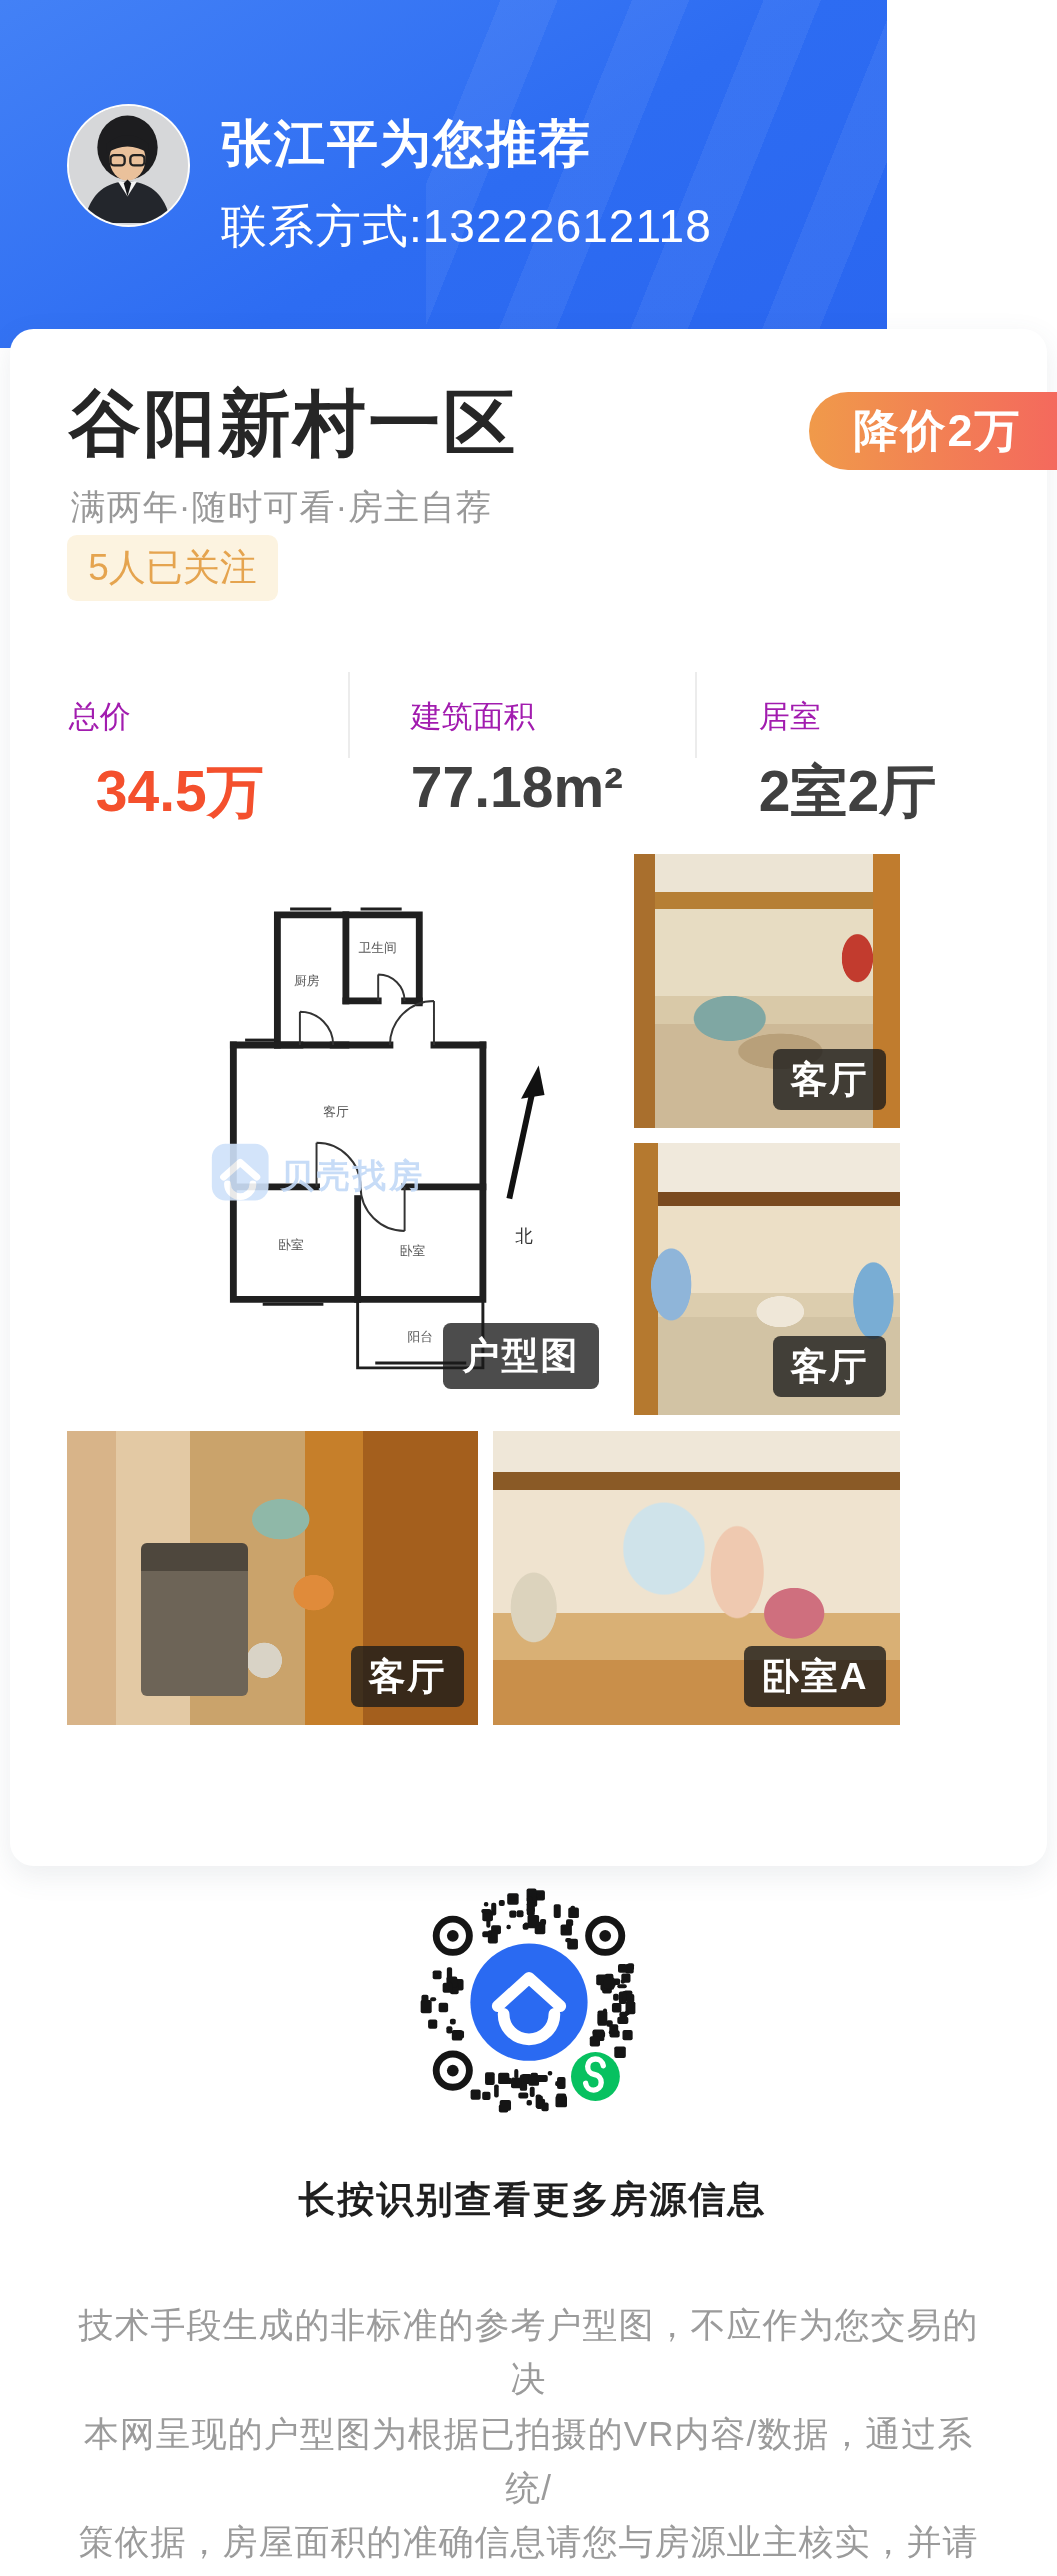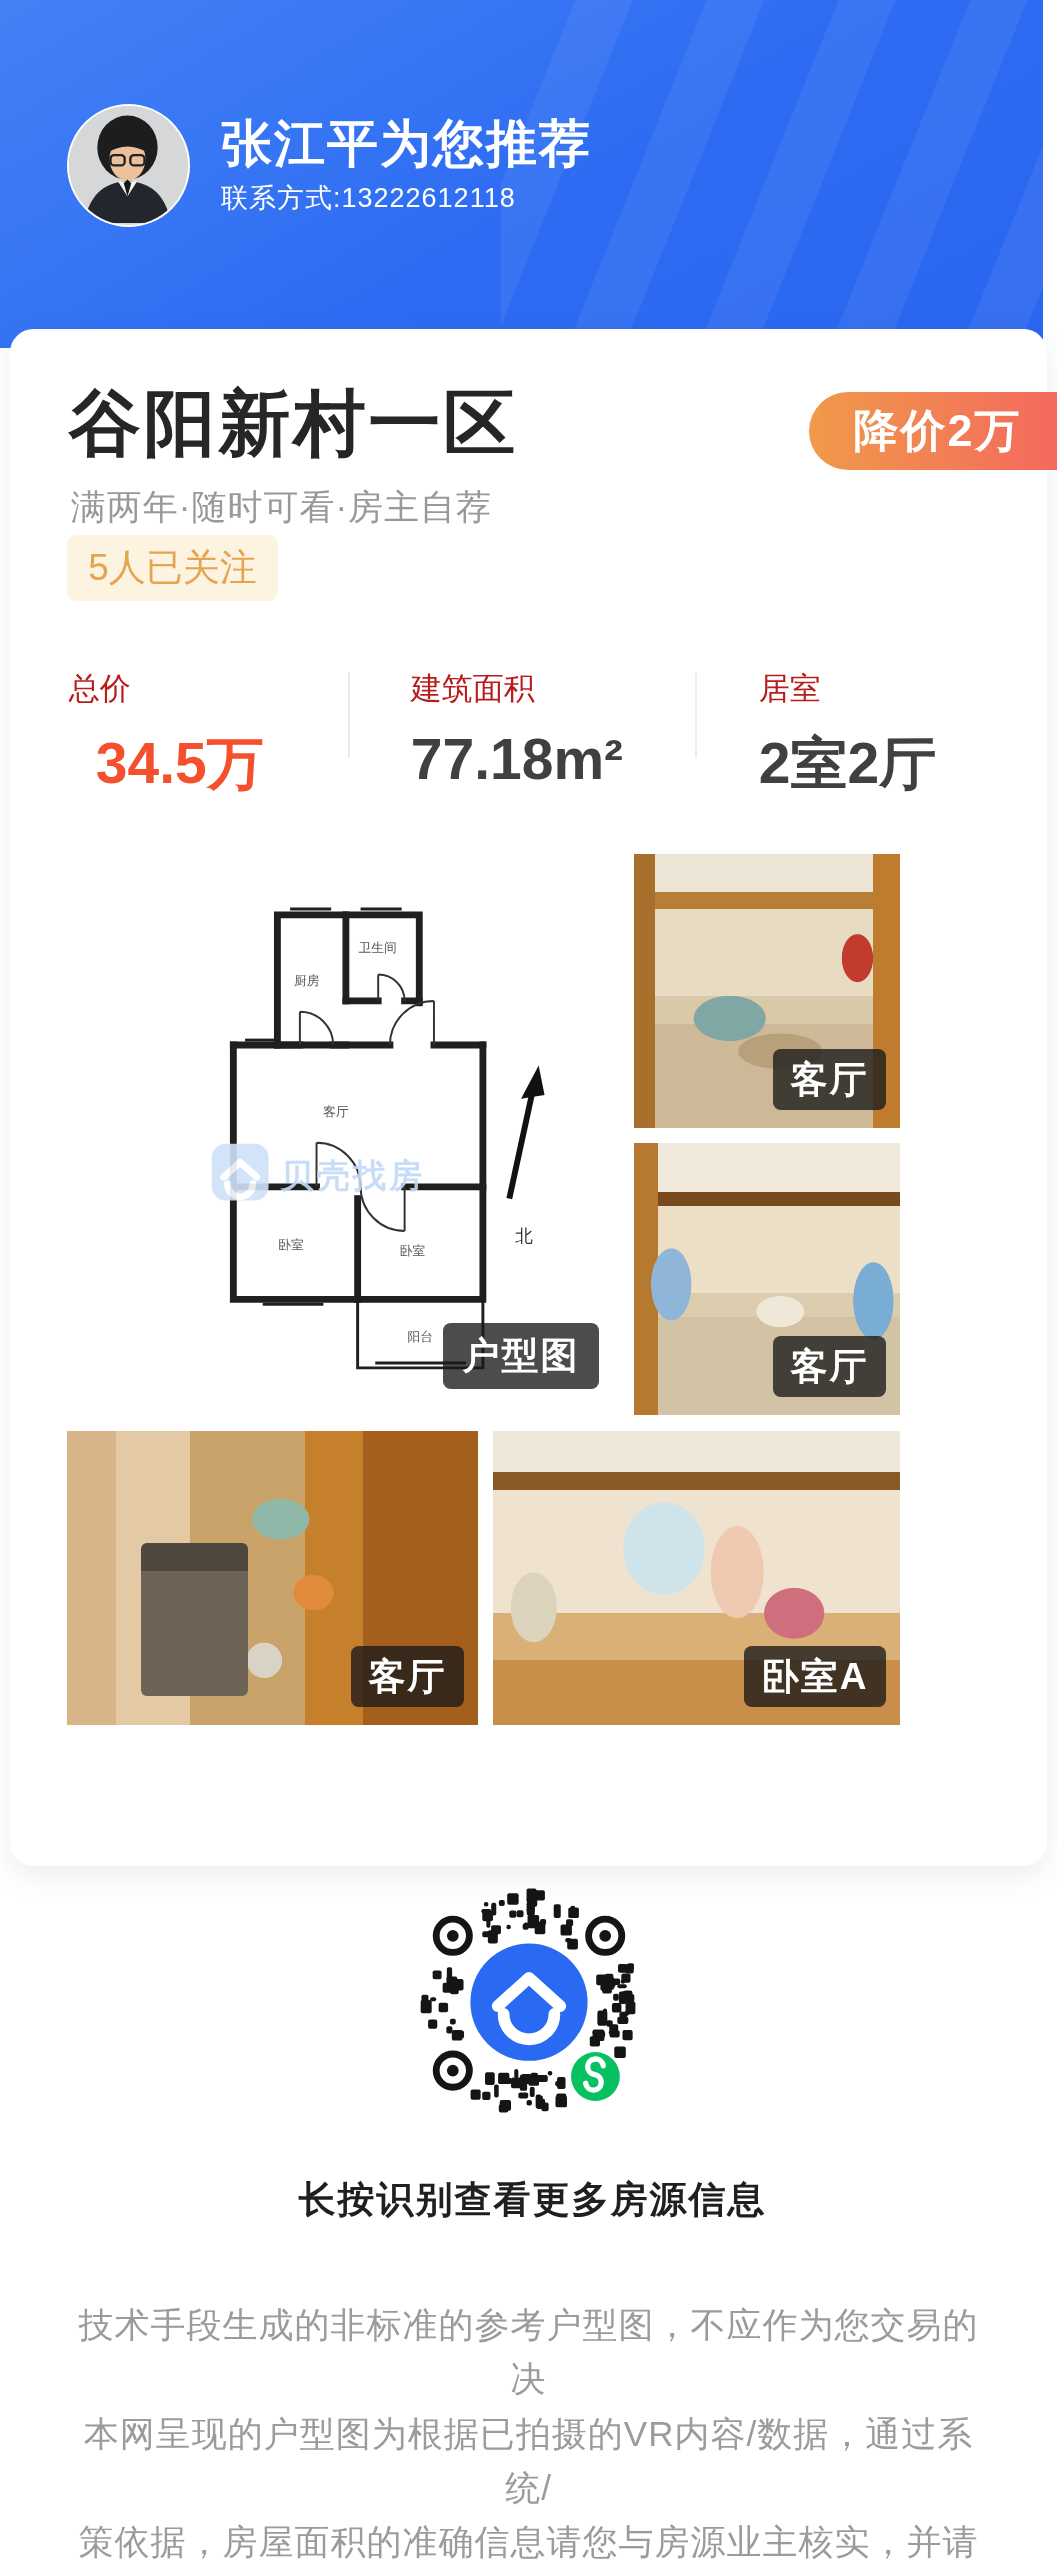--- a/index.html
+++ b/index.html
@@ -1,43 +1,43 @@
 <!DOCTYPE html>
 <html><head>
 <meta charset="utf-8">
 <style>
   * { margin:0; padding:0; box-sizing:border-box; }
   html,body { background:#ffffff; }
   body { font-family:"Liberation Sans","DejaVu Sans",sans-serif; }
   .page { position:relative; width:1057px; height:2576px; margin:0 auto; background:#fff; overflow:hidden; }
 
   
-  .promo-header { position:absolute; left:0; top:0; width:1043px; height:348px;
+  .promo-header { position:absolute; left:0; top:0; width:887px; height:348px;
     background:linear-gradient(150deg,#4381f6 0%, #2d6cf2 55%, #2a66f0 100%); }
   .promo-header::after { content:""; position:absolute; right:0; top:0; width:52%; height:100%;
     background:repeating-linear-gradient(112deg, rgba(255,255,255,0) 0 69px, rgba(255,255,255,.06) 69px 122px); }
   .avatar { position:absolute; left:67px; top:104px; width:123px; height:123px; border-radius:50%;
     overflow:hidden; border:2.9px solid rgba(255,255,255,.95); background:#d6d7d9; z-index:2; }
   .agent-name { position:absolute; left:221px; top:110px; color:#fff; font-size:51px; font-weight:bold; letter-spacing:2px; z-index:2; }
-  .agent-contact { position:absolute; left:221px; top:180px; color:#fff; font-size:27px; letter-spacing:1px; z-index:2; }
+  .agent-contact { position:absolute; left:221px; top:196px; color:#fff; font-size:46px; letter-spacing:1px; z-index:2; }
 
   
   .card { position:absolute; left:9.8px; top:329px; width:1037px; height:1537px; background:#fff;
     border-radius:23.5px; box-shadow:0 9.8px 29px rgba(70,85,110,.10); z-index:3; }
   .listing-title { position:absolute; left:59px; top:47px; font-size:72px; font-weight:bold; color:#262626; letter-spacing:2.9px; }
   .price-cut-badge { position:absolute; right:-9.8px; top:63px; height:78px; line-height:78px;
     padding:0 35px 0 45px; border-radius:39px 0 0 39px; color:#fff; font-size:45px; font-weight:600;
     background:linear-gradient(90deg,#f09a4a 0%, #f4695d 100%); letter-spacing:2px; }
   .listing-tags { position:absolute; left:61px; top:155px; font-size:35px; color:#999; letter-spacing:1px; }
   .follow-badge { position:absolute; left:57px; top:206px; background:#fcf3e0; color:#e5a44f;
     font-size:37px; padding:7.8px 21.5px; border-radius:9.8px; }
 
   .stats-row { position:absolute; left:0; top:339px; width:1037px; height:137px; }
   .stat { position:absolute; top:0; }
-  .stat .s-label { font-size:31px; color:#b91c1c; }
+  .stat .s-label { font-size:31px; color:#a21caf;margin-top:28px; }
   .stat .s-value { margin-top:15.7px; font-size:57px; font-weight:bold; color:#404040; }
   .stat.highlight .s-value { color:#f4502d;margin-left:27px; }
   .stat-c1 { left:59px; } .stat-c2 { left:401px; } .stat-c3 { left:749px; }
   .stat-divider { position:absolute; top:3.9px; width:2px; height:86px; background:#ececec; }
   .stat-d1 { left:338px; } .stat-d2 { left:685px; }
 
   
   .photo { position:absolute; overflow:hidden; }
   .photo-tag { position:absolute; right:13.7px; bottom:17.6px; background:rgba(25,25,25,.78); color:#fff;
     font-size:37px; font-weight:600; padding:5.9px 17.6px; border-radius:7.8px; letter-spacing:2px; }

